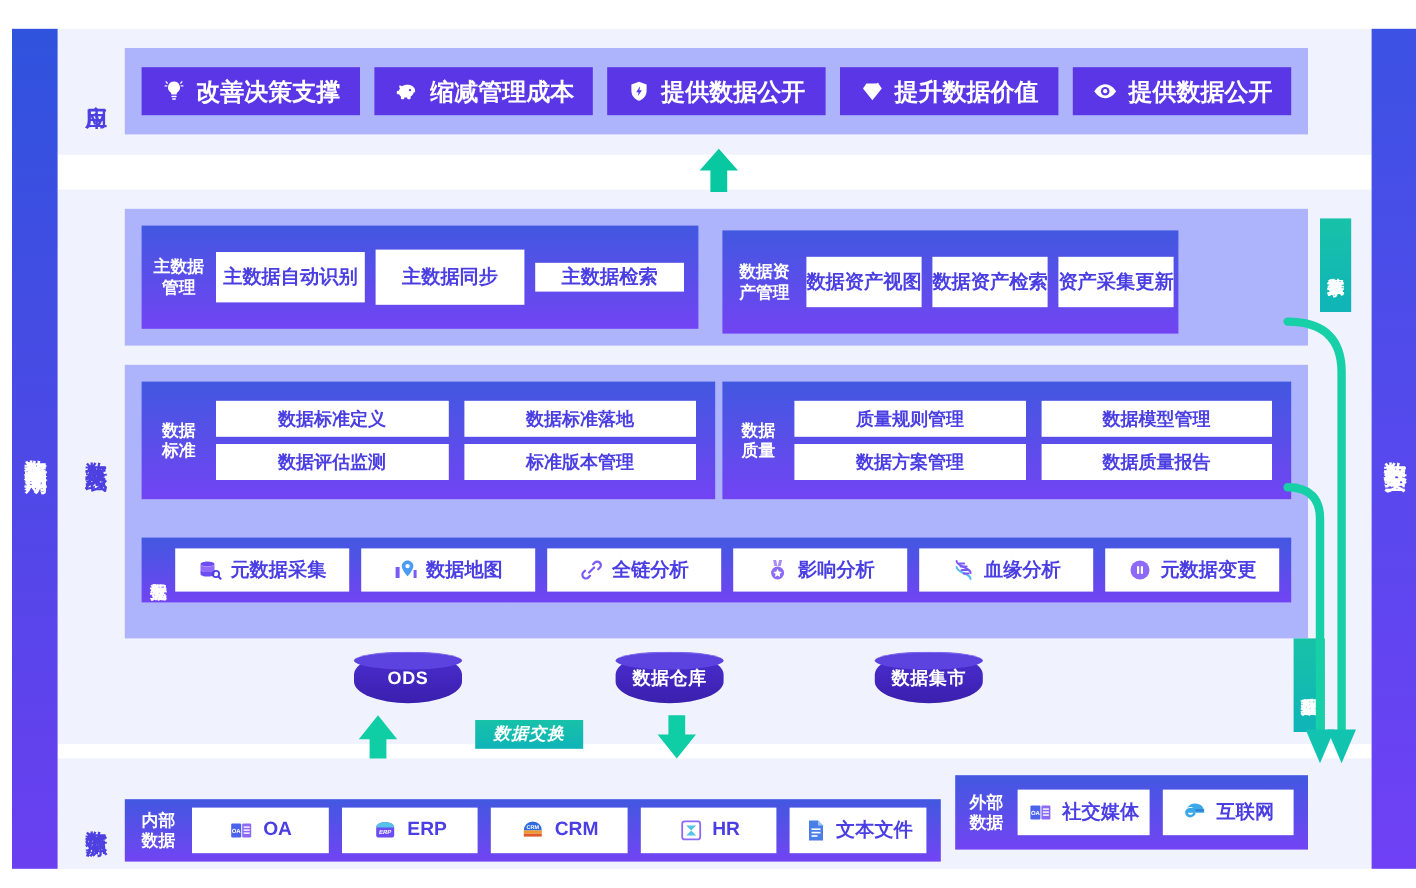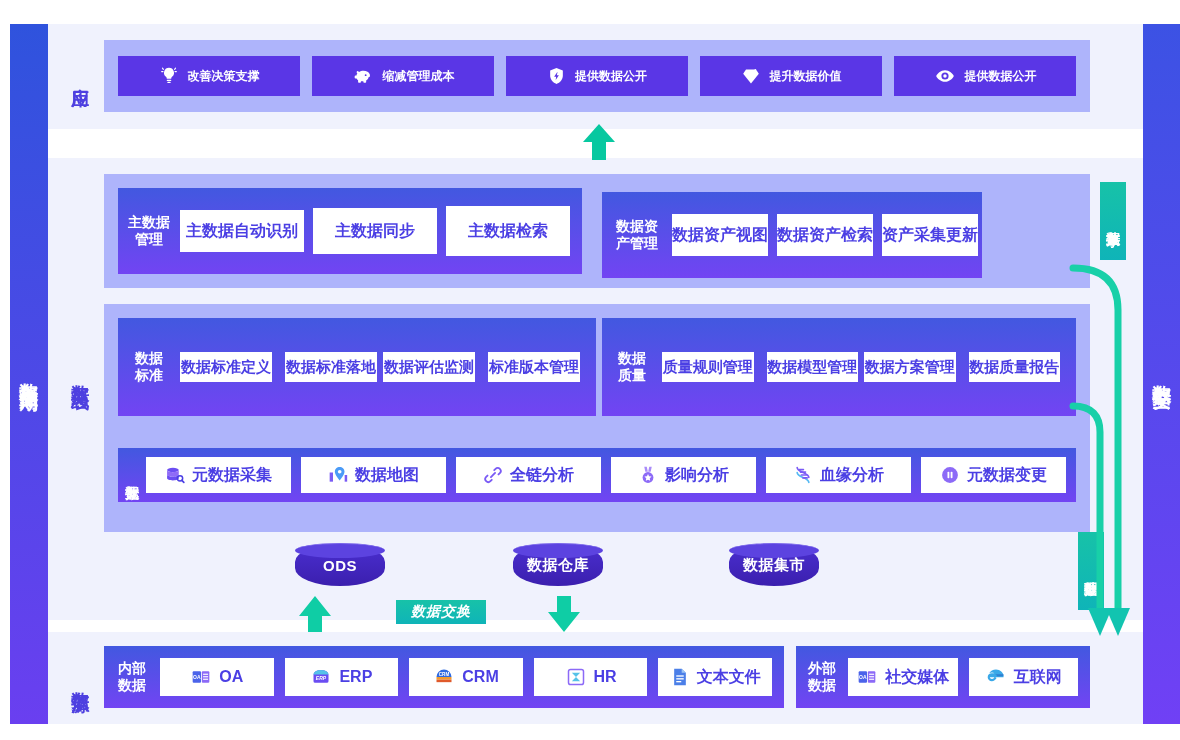--- a/index.html
+++ b/index.html
@@ -52,38 +52,38 @@
   .grp-title {
     color: #ffffff; font-weight: bold; font-size: 14px;
     text-align: center; line-height: 1.22;
     flex: 0 0 auto; padding: 0 6px; white-space: pre-line;
   }
   .grp-title.vert {
     writing-mode: vertical-rl; text-orientation: upright;
     letter-spacing: 0px; line-height: 1.1; font-size: 14px;
   }
   .grp-items { display: flex; flex: 1 1 auto; gap: 9px; align-items: center; }
-  .grp-items.two-row { gap: 6px; }
+  .grp-items.two-row { flex-direction: column; gap: 6px; }
   .grp-items.two-row .row { display: flex; gap: 13px; width: 100%; }
 
   .chip {
     background: #ffffff;
     color: #4b3fe4;
     font-weight: bold;
     font-size: 16px;
     display: flex; align-items: center; justify-content: center;
     gap: 7px;
     flex: 1 1 0;
     height: 34px;
     white-space: nowrap;
   }
   .chip.sm { font-size: 15px; height: 30px; }
   .app-chip {
     background: #5a36e6;
-    color: #ffffff; font-weight: bold; font-size: 12px;
+    color: #ffffff; font-weight: bold; font-size: 20px;
     display: flex; align-items: center; justify-content: center; gap: 9px;
     flex: 1 1 0; height: 40px; white-space: nowrap;
   }
 
   
   .ic { display: inline-flex; align-items: center; justify-content: center; flex: 0 0 auto; }
   .ic svg { display: block; }
 
   
   .cyl {
@@ -198,21 +198,21 @@
 
   <div class="lav" style="left:104px;top:174px;width:986px;height:114px;">
   </div>
 
   <div class="grp" style="left:118px;top:188px;width:464px;height:86px;">
     <div class="grp-title" style="width:62px;">主数据
 管理</div>
     <div class="grp-items" style="padding-right:12px;">
       <div class="chip" style="height:42px;">主数据自动识别</div>
       <div class="chip" style="height:46px;">主数据同步</div>
-      <div class="chip" style="height:50px;">主数据检索</div>
+      <div class="chip" style="height:24px;">主数据检索</div>
     </div>
   </div>
 
   <div class="grp" style="left:602px;top:192px;width:380px;height:86px;">
     <div class="grp-title" style="width:70px;">数据资
 产管理</div>
     <div class="grp-items" style="padding-right:12px;">
       <div class="chip" style="height:42px;">数据资产视图</div>
       <div class="chip" style="height:42px;">数据资产检索</div>
       <div class="chip" style="height:42px;">资产采集更新</div>
@@ -334,21 +334,21 @@
   </div>
   <div class="cyl" style="left:729px;top:544px;width:90px;">
     <span>数据集市</span>
   </div>
 
   <div class="teal-tag horiz" style="left:396px;top:600px;width:90px;height:24px;">数据交换</div>
 
   <div class="teal-tag vert" style="left:1100px;top:182px;width:26px;height:78px;">数据共享</div>
   <div class="teal-tag vert" style="left:1078px;top:532px;width:26px;height:78px;">数据处理</div>
 
-  <div class="grp" style="left:104px;top:646px;width:680px;height:62px;">
+  <div class="grp" style="left:104px;top:666px;width:680px;height:52px;">
     <div class="grp-title" style="width:56px;">内部
 数据</div>
     <div class="grp-items" style="padding-right:12px;gap:11px;">
       <div class="chip" style="height:38px;">
         <span class="ic">
           <svg width="22" height="20" viewBox="0 0 24 24">
             <rect x="2" y="5" width="10" height="14" rx="1.2" fill="#4b63ea"></rect>
             <text x="7" y="14.5" font-size="6" fill="#ffffff" text-anchor="middle" font-family="sans-serif" font-weight="bold">OA</text>
             <rect x="13" y="5" width="9" height="14" rx="1.2" fill="#8c6af7"></rect>
             <rect x="14.5" y="8" width="6" height="1.4" fill="#ffffff"></rect>

